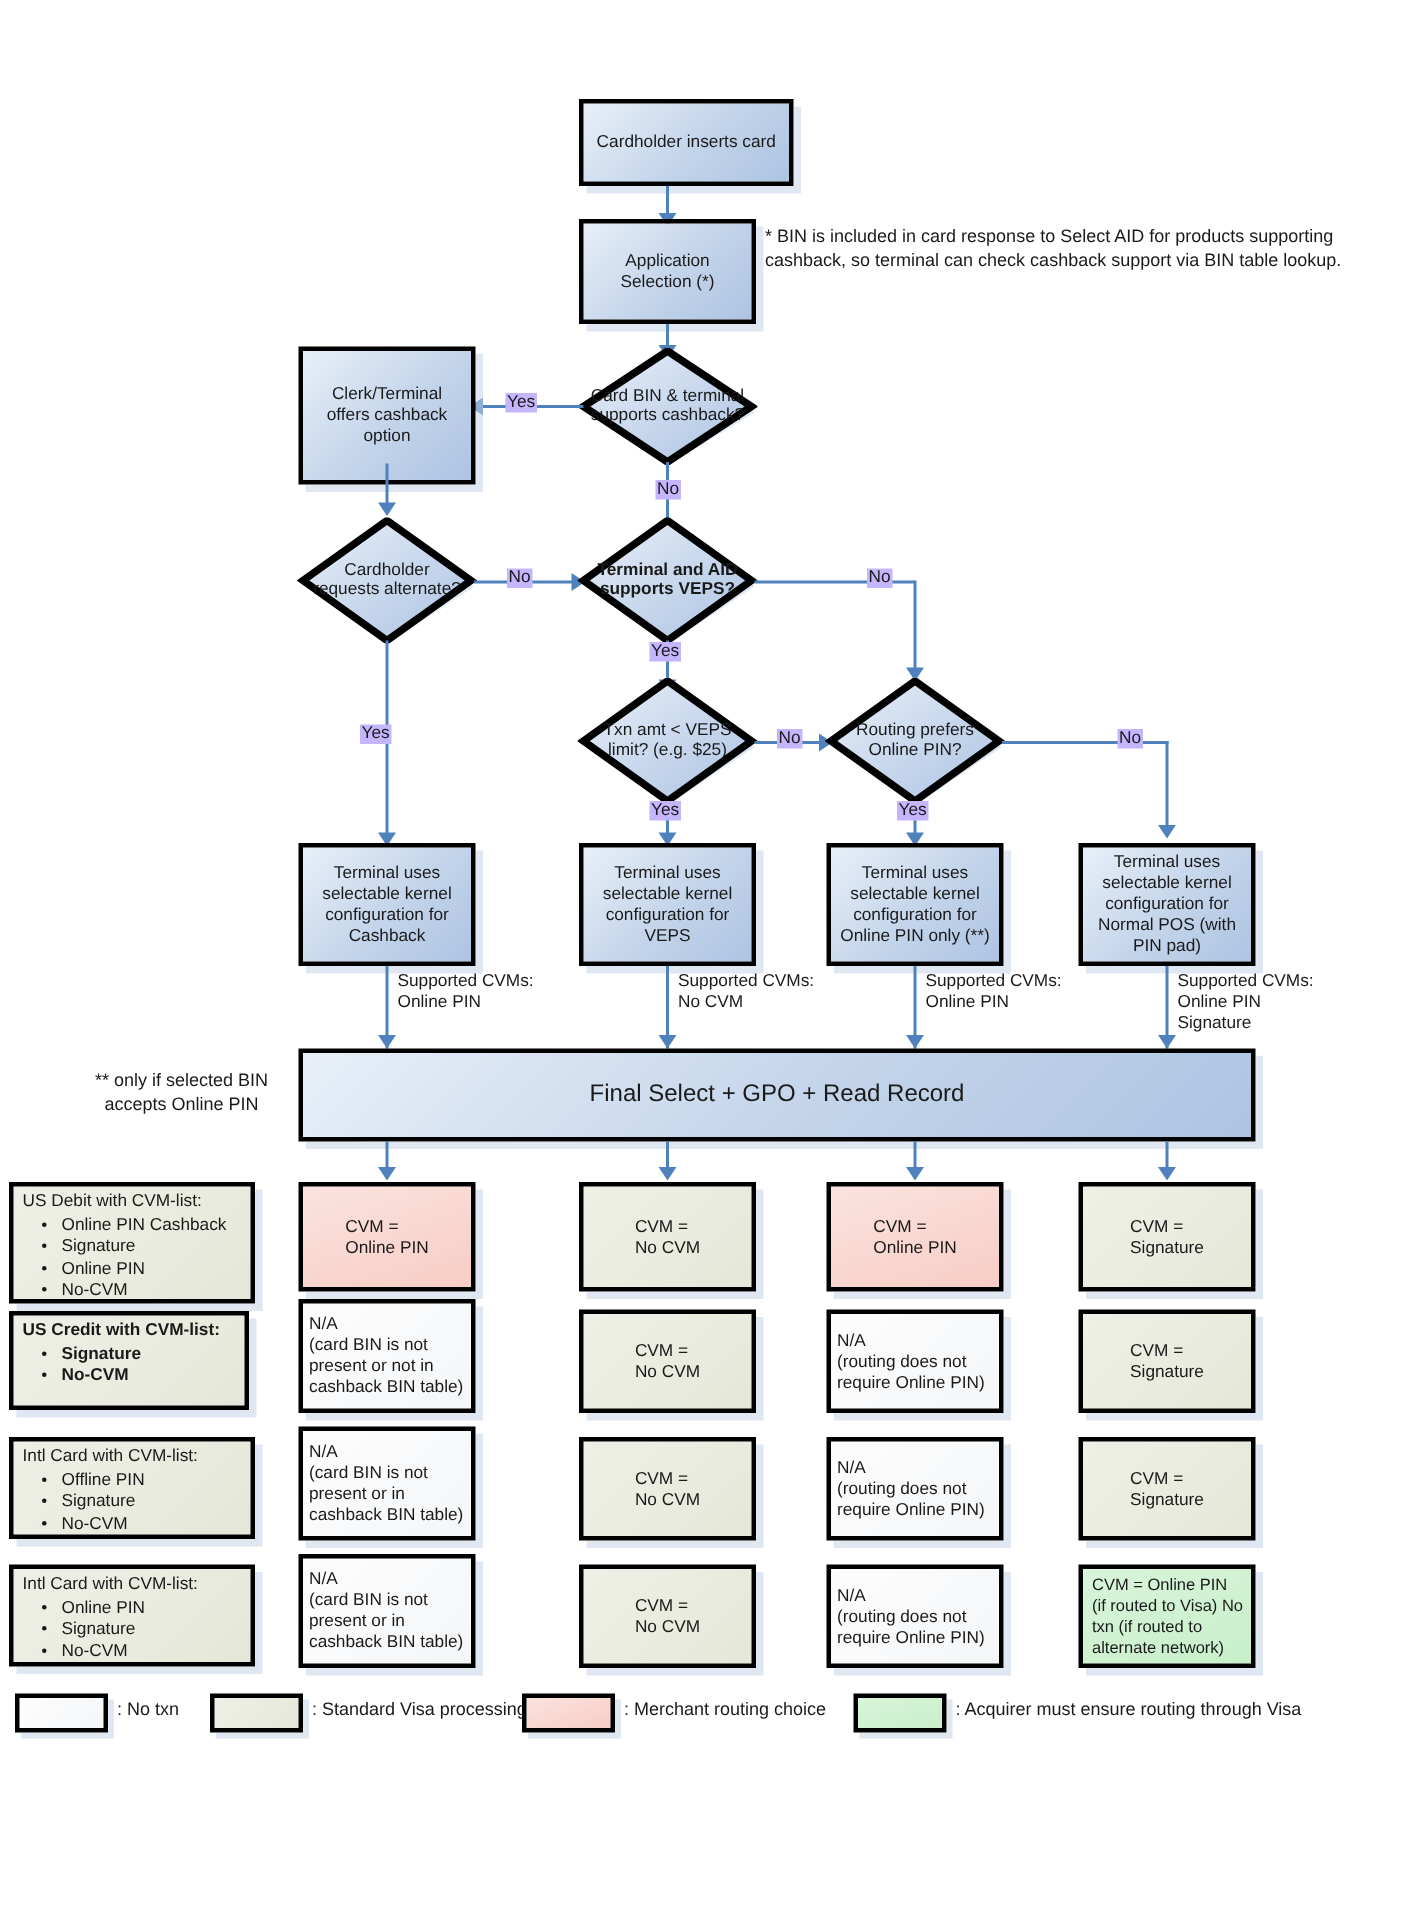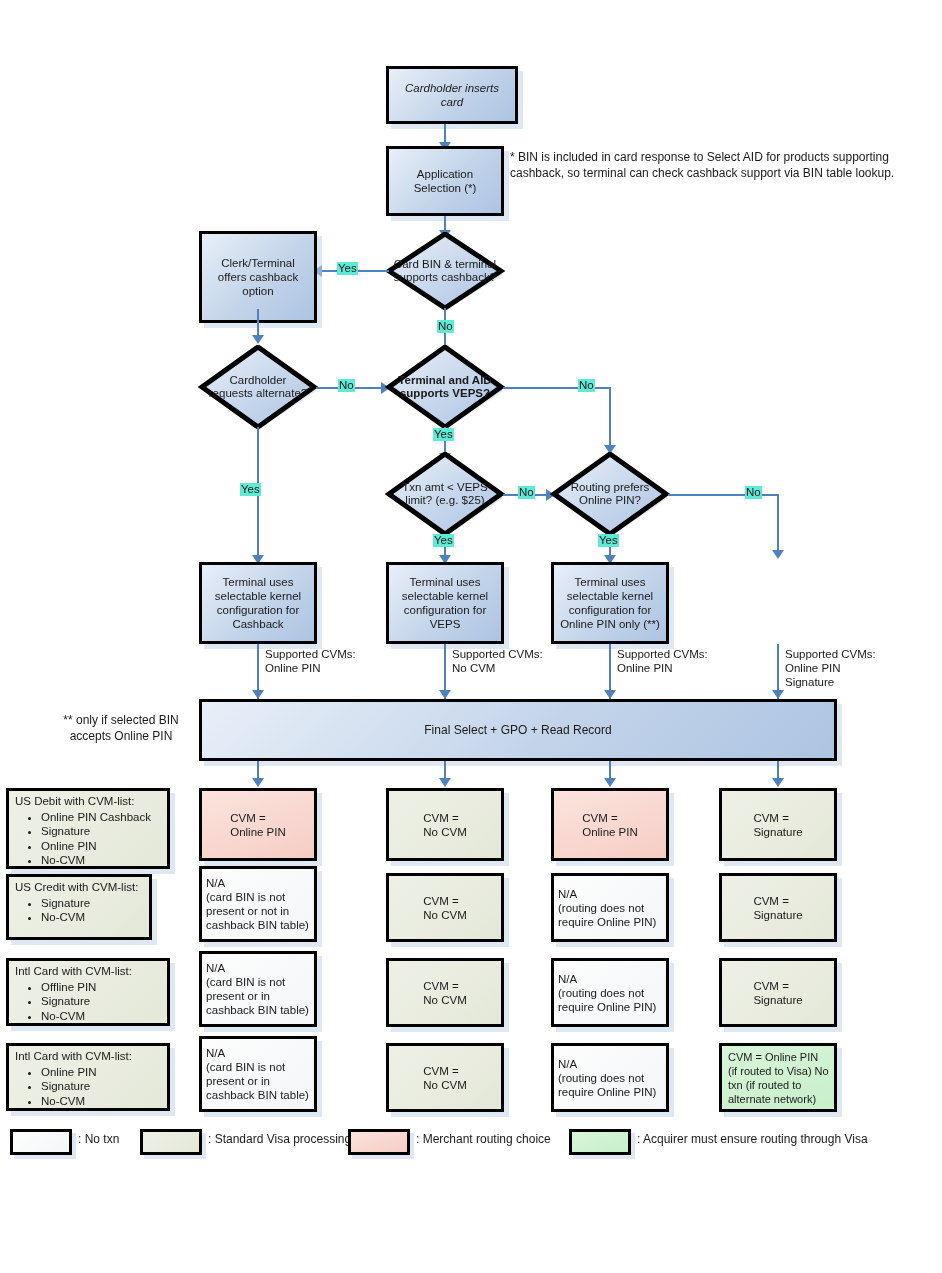--- a/index.html
+++ b/index.html
@@ -11,21 +11,21 @@
 
   
   .pbox{
     border:3px solid #000;
     background:linear-gradient(135deg,#e8eff8 0%,#c3d4ea 55%,#adc4e2 100%);
     display:flex;align-items:center;justify-content:center;text-align:center;
     font-size:11.5px;line-height:14px;color:#1a1a1a;
     box-shadow:5px 5px 0 0 rgba(197,211,232,0.55);
     padding:2px 4px;
   }
-  .pbox.wide{font-size:12px;}
+  .pbox.wide{font-size:16px;}
 
   
   .dwrap{position:absolute;}
   .dwrap .dshape{position:absolute;inset:0;}
   .dwrap .dlabel{
     position:absolute;inset:0;display:flex;align-items:center;justify-content:center;
     text-align:center;font-size:11.5px;line-height:13.5px;color:#1a1a1a;
     pointer-events:none;
   }
 
@@ -57,37 +57,37 @@
 
   
   .ln{position:absolute;background:#4f81bd;}
   .lnv{width:2px;}
   .lnh{height:2px;}
   .arrow-d,.arrow-r,.arrow-l{position:absolute;width:0;height:0;}
   .arrow-d{border-left:6px solid transparent;border-right:6px solid transparent;border-top:9px solid #4f81bd;}
   .arrow-r{border-top:6px solid transparent;border-bottom:6px solid transparent;border-left:9px solid #4f81bd;}
   .arrow-l{border-top:6px solid transparent;border-bottom:6px solid transparent;border-right:9px solid #4f81bd;}
 
-  .elabel{position:absolute;font-size:11.5px;line-height:13px;color:#1a1a1a;background:#5eead4;padding:0 1px;white-space:nowrap;}
+  .elabel{position:absolute;font-size:11.5px;line-height:13px;color:#1a1a1a;background:#c4b5fd;padding:0 1px;white-space:nowrap;}
   .cvmnote{position:absolute;font-size:11.5px;line-height:14px;color:#1a1a1a;white-space:pre-line;}
 
   .note{position:absolute;font-size:12px;line-height:15.5px;color:#1a1a1a;}
   .note-c{text-align:center;}
 
   
   .legend{position:absolute;left:0;top:1126px;width:942px;height:36px;}
   .lg-sw{position:absolute;width:62px;height:26px;border:3px solid #000;box-shadow:4px 4px 0 0 rgba(197,211,232,0.55);box-sizing:border-box;}
   .lg-tx{position:absolute;font-size:12px;line-height:26px;color:#1a1a1a;white-space:nowrap;}
 </style>
 </head>
 <body>
 
 <div id="canvas">
 
-  <div class="abs pbox" style="left:386px;top:66px;width:132px;height:58px;font-style:italic;">Cardholder inserts card</div>
+  <div class="abs pbox" style="left:386px;top:66px;width:143px;height:58px;">Cardholder inserts card</div>
 
   <div class="ln lnv" style="left:444px;top:124px;height:20px;"></div>
   <div class="arrow-d" style="left:439px;top:142px;"></div>
 
   <div class="abs pbox" style="left:386px;top:146px;width:118px;height:70px;">Application Selection (*)</div>
 
   <div class="note" style="left:510px;top:150px;width:400px;">* BIN is included in card response to Select AID for products supporting cashback, so terminal can check cashback support via BIN table lookup.</div>
 
   <div class="ln lnv" style="left:444px;top:216px;height:16px;"></div>
   <div class="arrow-d" style="left:439px;top:230px;"></div>
@@ -182,20 +182,21 @@
   <div class="arrow-d" style="left:772px;top:550px;"></div>
   <div class="elabel" style="left:745px;top:486px;">No</div>
 
   <div class="ln lnv" style="left:609px;top:534px;height:24px;"></div>
   <div class="arrow-d" style="left:604px;top:555px;"></div>
   <div class="elabel" style="left:598px;top:534px;">Yes</div>
 
   <div class="abs pbox" style="left:386px;top:562px;width:118px;height:82px;">Terminal uses selectable kernel configuration for VEPS</div>
   <div class="abs pbox" style="left:199px;top:562px;width:118px;height:82px;">Terminal uses selectable kernel configuration for Cashback</div>
   <div class="abs pbox" style="left:551px;top:562px;width:118px;height:82px;">Terminal uses selectable kernel configuration for Online PIN only (**)</div>
+  <div class="abs pbox" style="left:719px;top:562px;width:118px;height:82px;">Terminal uses selectable kernel configuration for Normal POS (with PIN pad)</div>
 
   <div class="ln lnv" style="left:257px;top:644px;height:55px;"></div>
   <div class="arrow-d" style="left:252px;top:690px;"></div>
   <div class="cvmnote" style="left:265px;top:647px;">Supported CVMs:
 Online PIN</div>
 
   <div class="ln lnv" style="left:444px;top:644px;height:55px;"></div>
   <div class="arrow-d" style="left:439px;top:690px;"></div>
   <div class="cvmnote" style="left:452px;top:647px;">Supported CVMs:
 No CVM</div>
@@ -228,21 +229,21 @@
   <div class="abs lbox" style="left:6px;top:788px;width:164px;height:81px;">
     <span class="ltitle">US Debit with CVM-list:</span>
     <ul>
       <li>Online PIN Cashback</li>
       <li>Signature</li>
       <li>Online PIN</li>
       <li>No-CVM</li>
     </ul>
   </div>
 
-  <div class="abs lbox" style="left:6px;top:874px;width:146px;height:66px;">
+  <div class="abs lbox" style="left:6px;top:874px;width:160px;height:66px;font-weight:bold;">
     <span class="ltitle">US Credit with CVM-list:</span>
     <ul>
       <li>Signature</li>
       <li>No-CVM</li>
     </ul>
   </div>
 
   <div class="abs lbox" style="left:6px;top:958px;width:164px;height:68px;">
     <span class="ltitle">Intl Card with CVM-list:</span>
     <ul>

